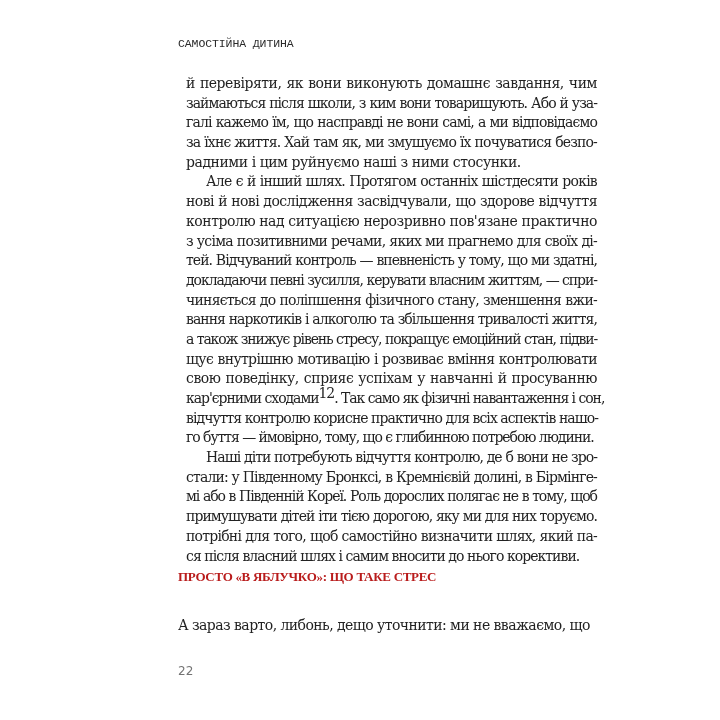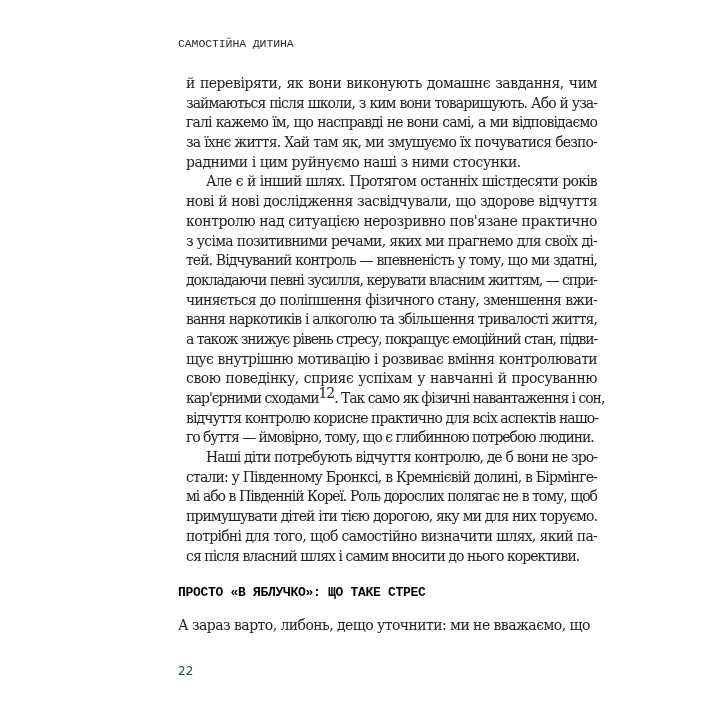--- a/index.html
+++ b/index.html
@@ -12,28 +12,28 @@
   }
   .body-block { position: absolute; left: 8px; top: 74px; width: 411px; }
   .line {
     font-family: "DejaVu Serif", serif; font-size: 14px; line-height: 19.7px; height: 19.7px;
     color: #222222; text-align: justify; text-align-last: justify; white-space: nowrap;
     overflow: visible; letter-spacing: -0.45px; word-spacing: 0px;
   }
   .line.last { text-align-last: left; }
   .line.indent { text-indent: 20px; }
   .heading {
-    position: absolute; left: 0; top: 585px;
-    font-family: Liberation Mono, monospace; font-size: 13px; font-weight: bold;
-    color: #000000; letter-spacing: -0.3px; white-space: nowrap;
+    position: absolute; left: 0; top: 569px;
+    font-family: Liberation Serif, serif; font-size: 13px; font-weight: bold;
+    color: #b91c1c; letter-spacing: -0.3px; white-space: nowrap;
   }
   .body-block2 { position: absolute; left: 0; top: 616px; width: 411px; }
   .page-number {
     position: absolute; left: 0; top: 664px;
-    font-family: "DejaVu Sans", sans-serif; font-size: 12px; color: #14532d;
+    font-family: "DejaVu Sans", sans-serif; font-size: 12px; color: #737373;
   }
   sup { font-size: 14px; line-height: 0; vertical-align: 5px; }
 </style>
 </head>
 <body>
 
 <div class="page">
   <div class="running-head">САМОСТІЙНА ДИТИНА</div>
 
   <div class="body-block">

